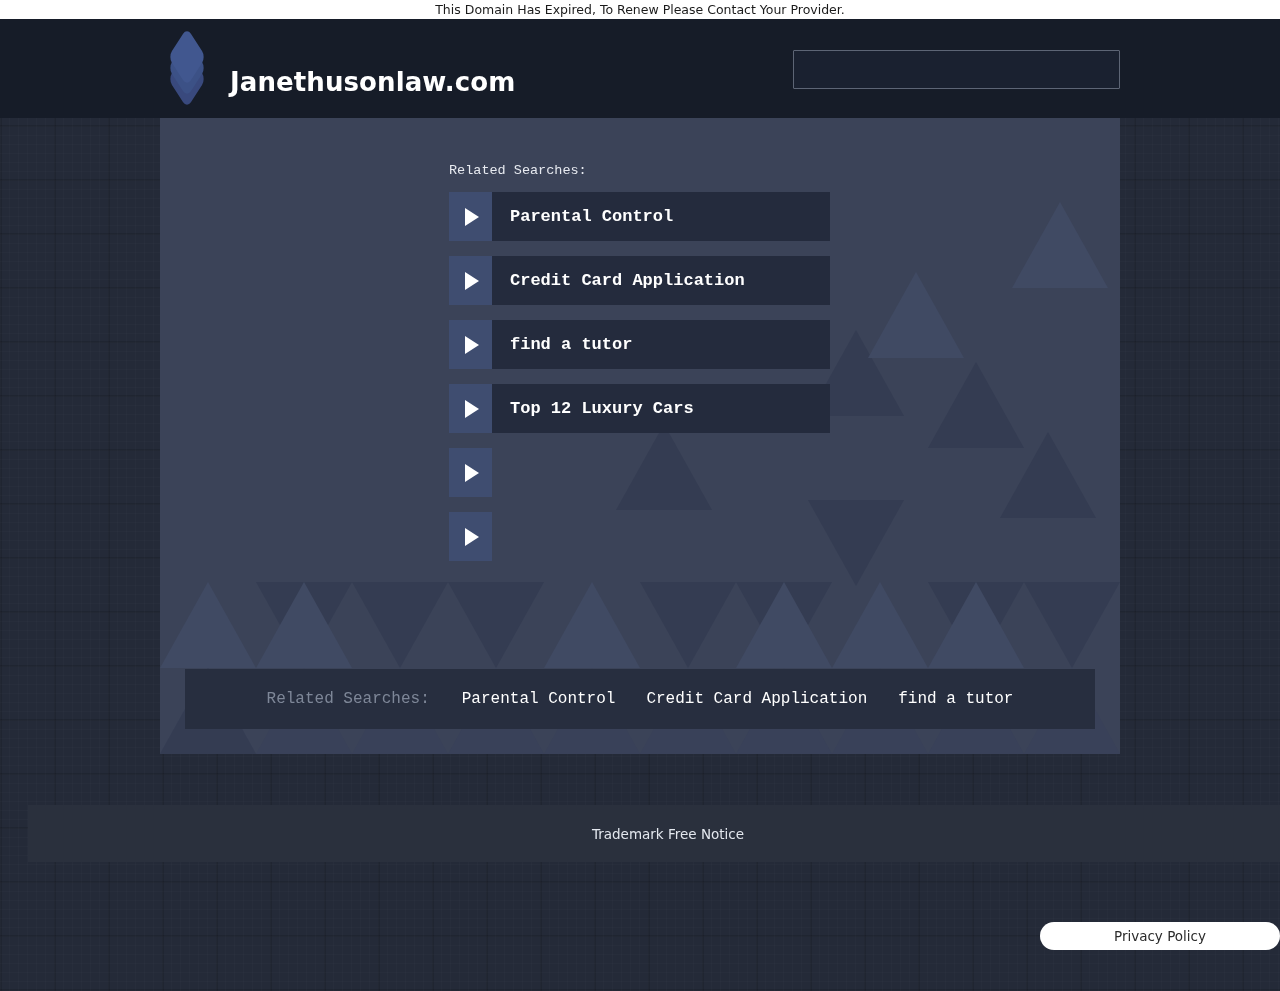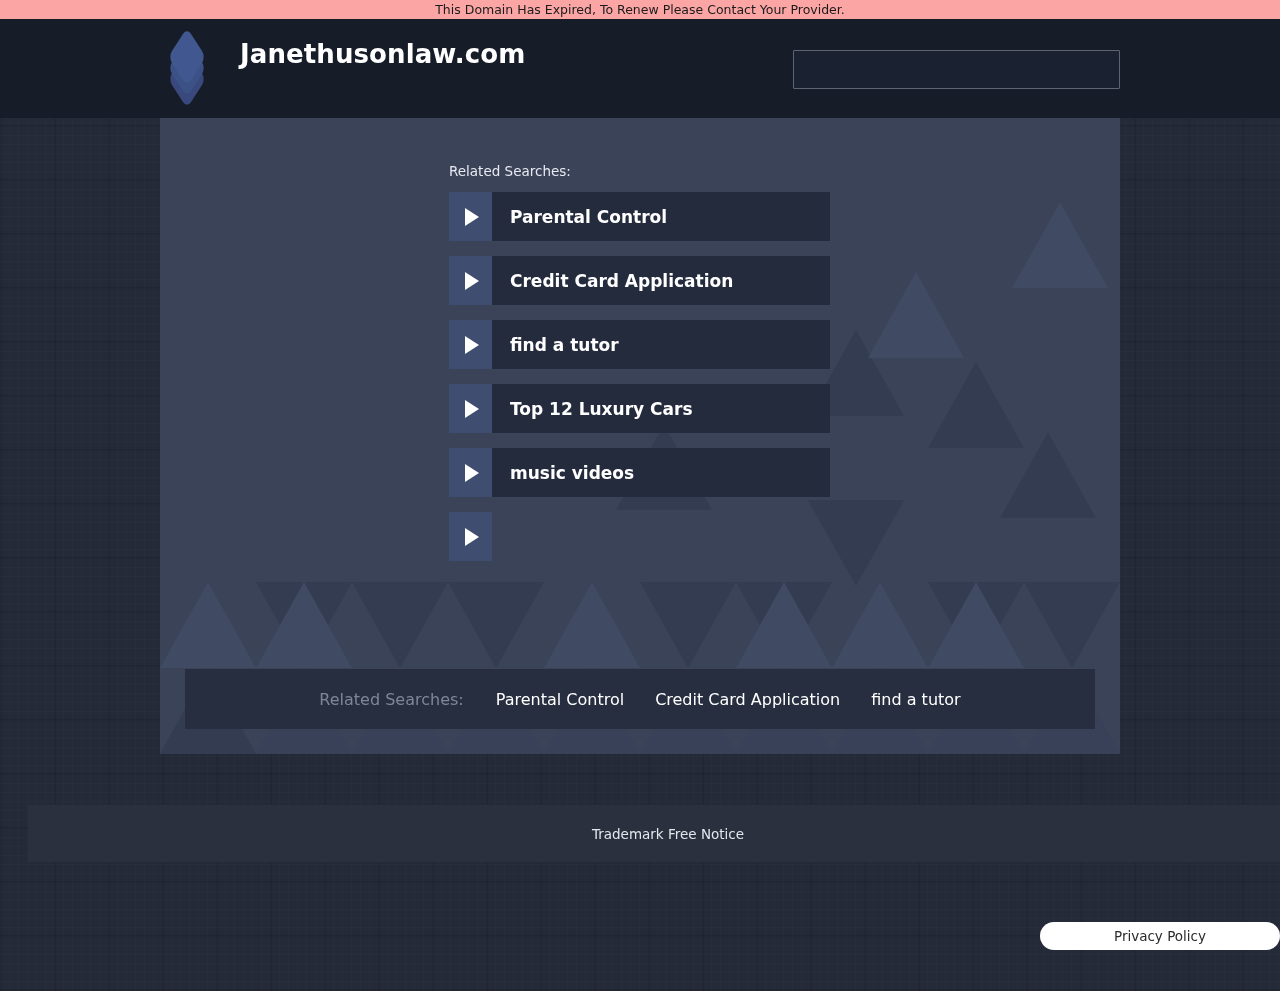--- a/index.html
+++ b/index.html
@@ -37,21 +37,21 @@
         rgba(0,0,0,0) 2px, rgba(0,0,0,0) 54px);
     z-index: 0;
   }
 
   
   .expired-bar {
     position: absolute;
     top: 0; left: 0;
     width: 1280px;
     height: 19px;
-    background: #fca5a5;
+    background: #ffffff;
     color: #1b1b1b;
     font-size: 12.5px;
     line-height: 19px;
     text-align: center;
     z-index: 40;
     font-family: "DejaVu Sans", "Liberation Sans", sans-serif;
   }
 
   
   .site-header {
@@ -60,22 +60,22 @@
     width: 1280px;
     height: 99px;
     background: #161c28;
     z-index: 30;
   }
   .brand {
     position: absolute;
     left: 160px;
     top: 20px;
     display: flex;
-    align-items: flex-start;
-    gap: 26px;
+    align-items: flex-end;
+    gap: 16px;
   }
   .logo-stack {
     width: 54px;
     height: 58px;
     position: relative;
     flex: 0 0 auto;
   }
   .logo-sheet {
     position: absolute;
     width: 34px;
@@ -116,20 +116,21 @@
   
   .content-panel {
     position: absolute;
     left: 160px;
     top: 118px;
     width: 960px;
     height: 636px;
     background-color: #3b4358;
     z-index: 10;
     overflow: hidden;
+    font-family: Liberation Mono, monospace;
   }
   
   .poly-layer {
     position: absolute;
     inset: 0;
     pointer-events: none;
     opacity: 1;
   }
 
   .related-label-top {
@@ -347,21 +348,20 @@
       <span class="result-arrow">
           <span class="tri"></span>
         </span>
       <span class="result-body">Top 12 Luxury Cars</span>
     </a>
 
     <a class="result-item" href="#">
       <span class="result-arrow">
           <span class="tri"></span>
         </span>
-      <span class="result-body">music videos</span>
     </a>
 
     <a class="result-item" href="#">
       <span class="result-arrow">
           <span class="tri"></span>
         </span>
     </a>
 
   </div>
 

